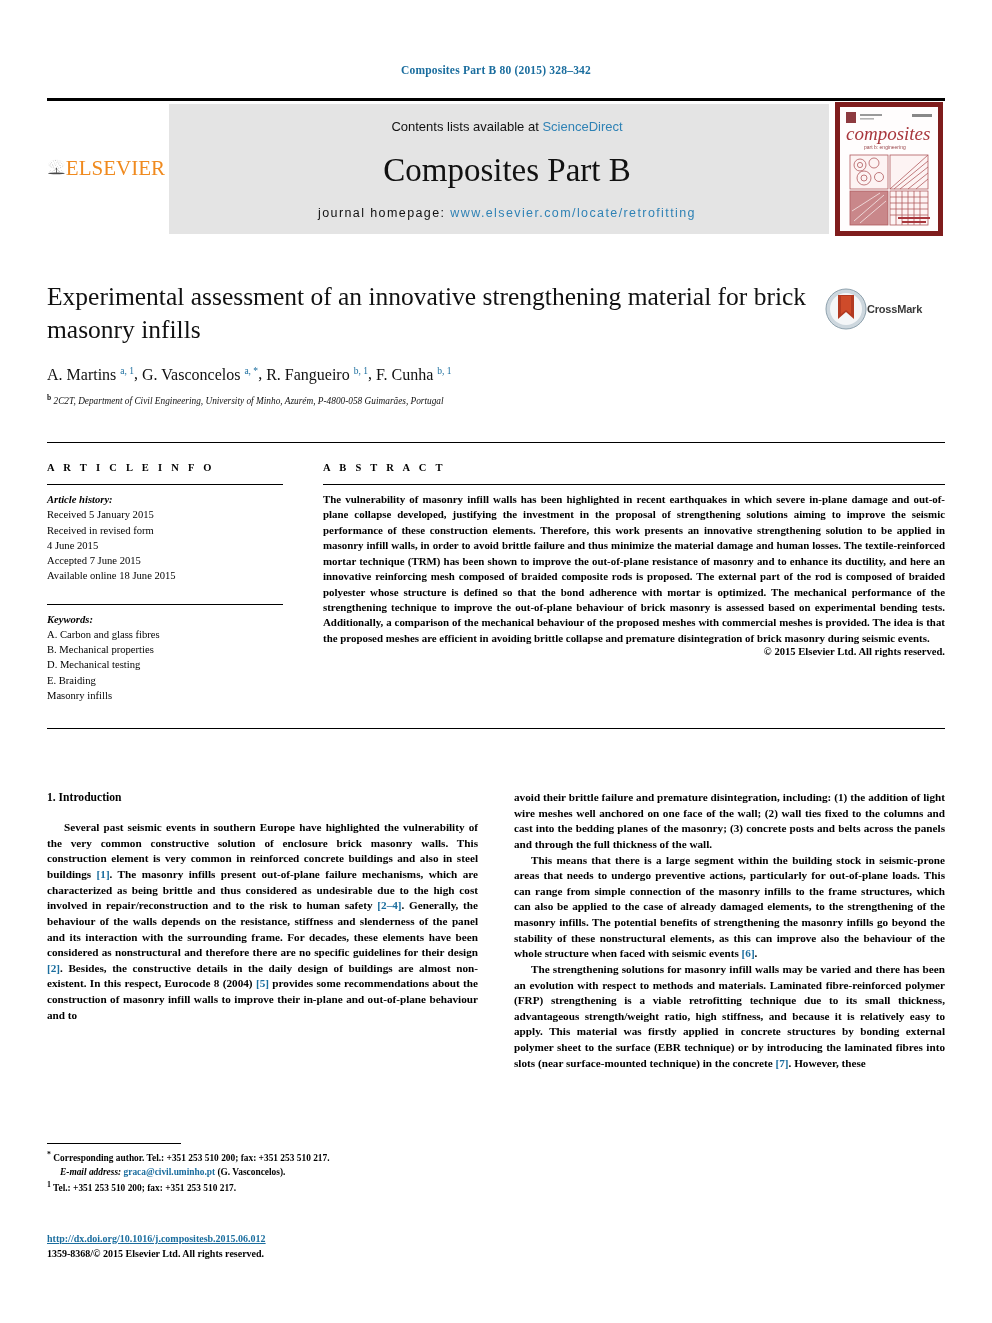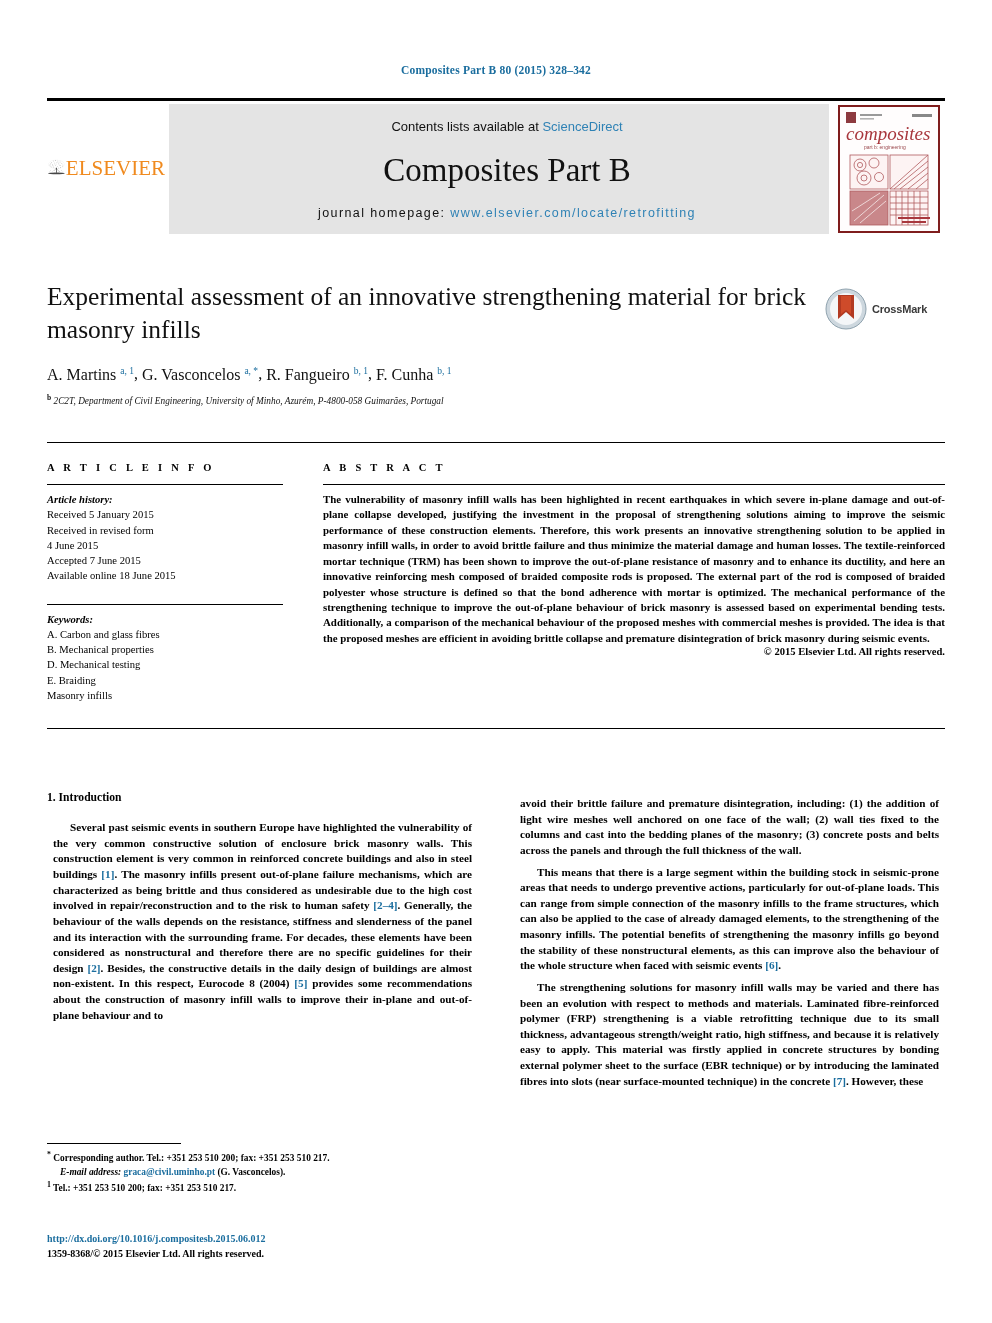--- a/index.html
+++ b/index.html
@@ -110,21 +110,21 @@
   .cover-block {
     width: 112px;
     flex: 0 0 112px;
     display: flex;
     align-items: center;
     justify-content: center;
   }
   .cover-thumb {
     width: 98px;
     height: 124px;
-    border: 2px solid #7f1d1d;
+    border: 5px solid #7f1d1d;
     background: #fdfbfb;
     position: relative;
     overflow: hidden;
   }
 
   
   .title-block {
     position: absolute;
     top: 281px;
     left: 47px;
@@ -139,21 +139,20 @@
     color: #111;
   }
   .crossmark {
     position: absolute;
     top: 4px;
     right: 2px;
     width: 118px;
     height: 48px;
     display: flex;
     align-items: center;
-    gap: 5px;
   }
   .crossmark-text {
     font-family: "Liberation Sans", sans-serif;
     font-size: 11px;
     font-weight: bold;
     color: #3a3a3a;
     letter-spacing: -0.2px;
   }
   .authors {
     margin-top: 19px;
@@ -256,21 +255,21 @@
     line-height: 1.395;
     text-align: justify;
     font-weight: bold;
   }
   .col h2 {
     font-size: 11.6px;
     margin: 0 0 14px 0;
     font-weight: bold;
   }
   .col p {
-    margin: 6px;
+    margin: 0;
     text-indent: 17px;
   }
   .col p.noindent { text-indent: 0; }
   .ref { color: #1a6d9e; }
 
   
   .footnotes {
     position: absolute;
     left: 47px;
     top: 1143px;
@@ -294,21 +293,21 @@
 
   .doi-block {
     position: absolute;
     left: 47px;
     top: 1231px;
     width: 420px;
     font-size: 10px;
     line-height: 1.5;
     font-weight: bold;
   }
-  .doi-line { color: #1a6d9e; }
+  .doi-line { color: #1a6d9e; text-decoration: underline; }
 </style>
 </head>
 <body>
 
 <div class="page">
 
   <div class="running-head">Composites Part B 80 (2015) 328–342</div>
 
   <div class="masthead">
     <div class="masthead-inner">

